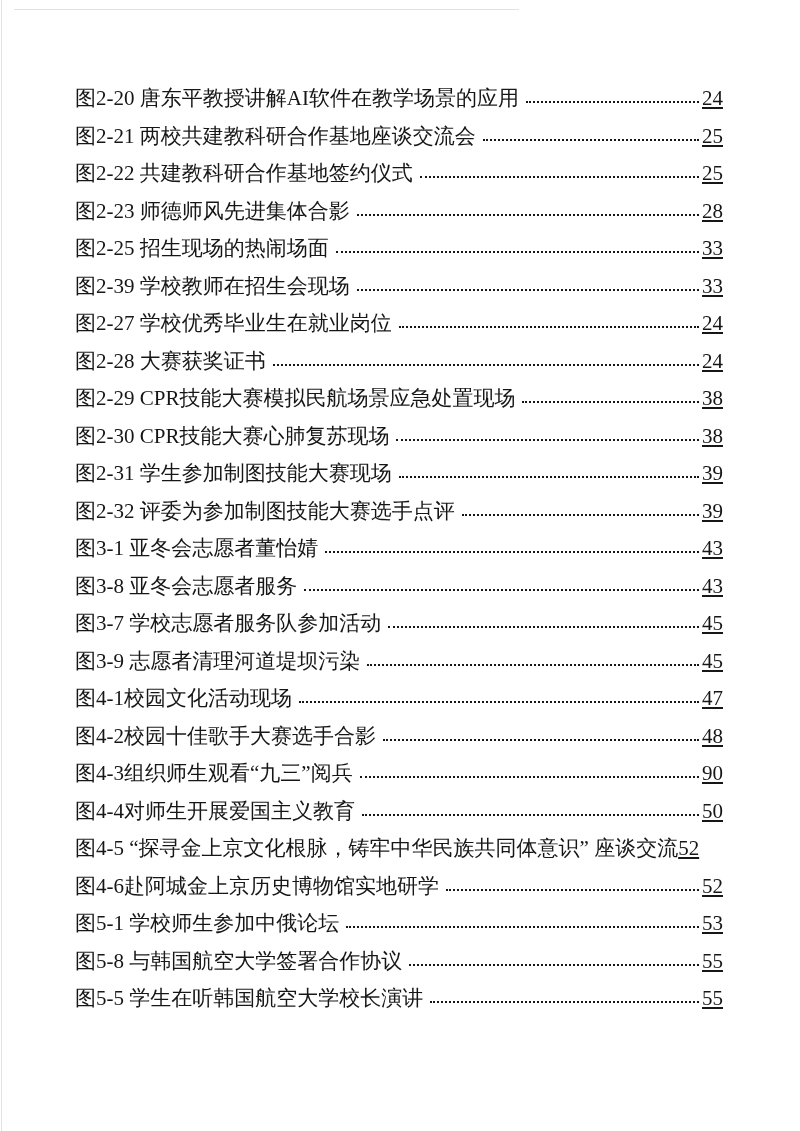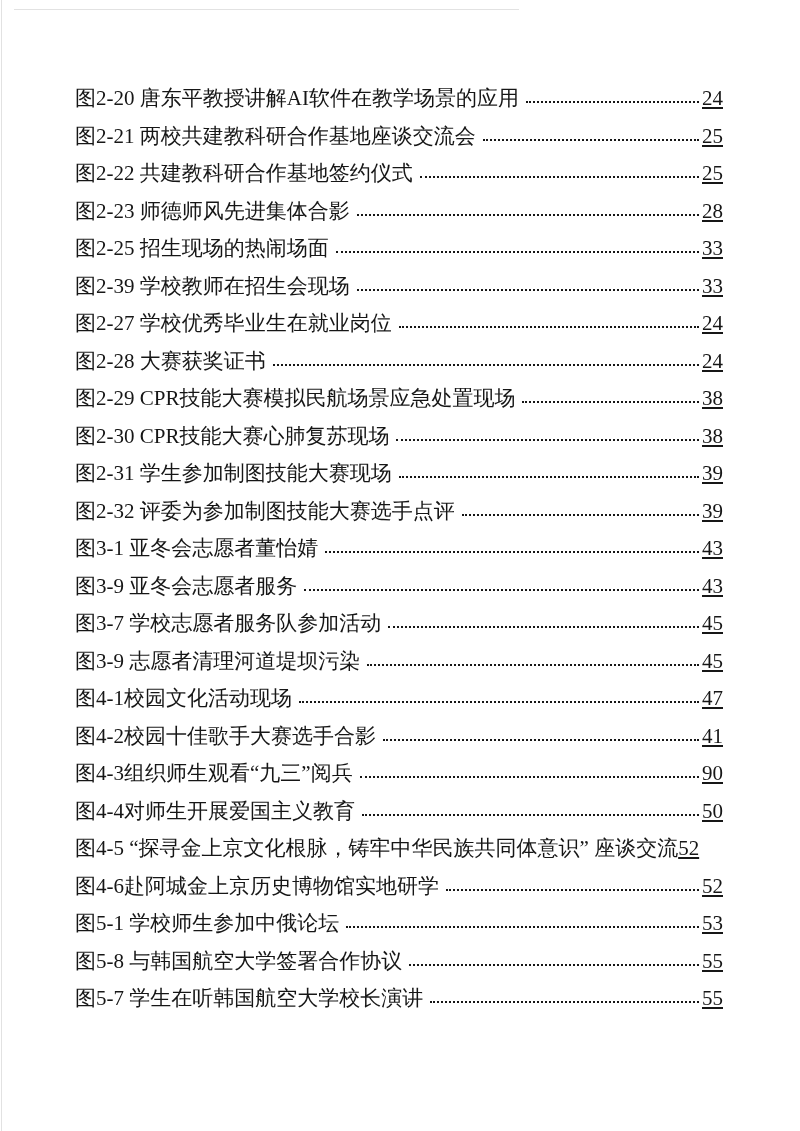--- a/index.html
+++ b/index.html
@@ -153,21 +153,21 @@
     <span class="toc-page">39</span>
   </div>
 
   <div class="toc-row">
     <span class="toc-label">图3-1 亚冬会志愿者董怡婧</span>
     <span class="toc-leader"></span>
     <span class="toc-page">43</span>
   </div>
 
   <div class="toc-row">
-    <span class="toc-label">图3-9 亚冬会志愿者服务</span>
+    <span class="toc-label">图3-8 亚冬会志愿者服务</span>
     <span class="toc-leader"></span>
     <span class="toc-page">43</span>
   </div>
 
   <div class="toc-row">
     <span class="toc-label">图3-7 学校志愿者服务队参加活动</span>
     <span class="toc-leader"></span>
     <span class="toc-page">45</span>
   </div>
 
@@ -179,21 +179,21 @@
 
   <div class="toc-row">
     <span class="toc-label">图4-1校园文化活动现场</span>
     <span class="toc-leader"></span>
     <span class="toc-page">47</span>
   </div>
 
   <div class="toc-row">
     <span class="toc-label">图4-2校园十佳歌手大赛选手合影</span>
     <span class="toc-leader"></span>
-    <span class="toc-page">41</span>
+    <span class="toc-page">48</span>
   </div>
 
   <div class="toc-row">
     <span class="toc-label">图4-3组织师生观看“九三”阅兵</span>
     <span class="toc-leader"></span>
     <span class="toc-page">90</span>
   </div>
 
   <div class="toc-row">
     <span class="toc-label">图4-4对师生开展爱国主义教育</span>
@@ -220,18 +220,18 @@
   </div>
 
 
   <div class="toc-row">
     <span class="toc-label">图5-8 与韩国航空大学签署合作协议</span>
     <span class="toc-leader"></span>
     <span class="toc-page">55</span>
   </div>
 
   <div class="toc-row">
-    <span class="toc-label">图5-7 学生在听韩国航空大学校长演讲</span>
+    <span class="toc-label">图5-5 学生在听韩国航空大学校长演讲</span>
     <span class="toc-leader"></span>
     <span class="toc-page">55</span>
   </div>
 </div>
 </div>
 
 </body></html>

